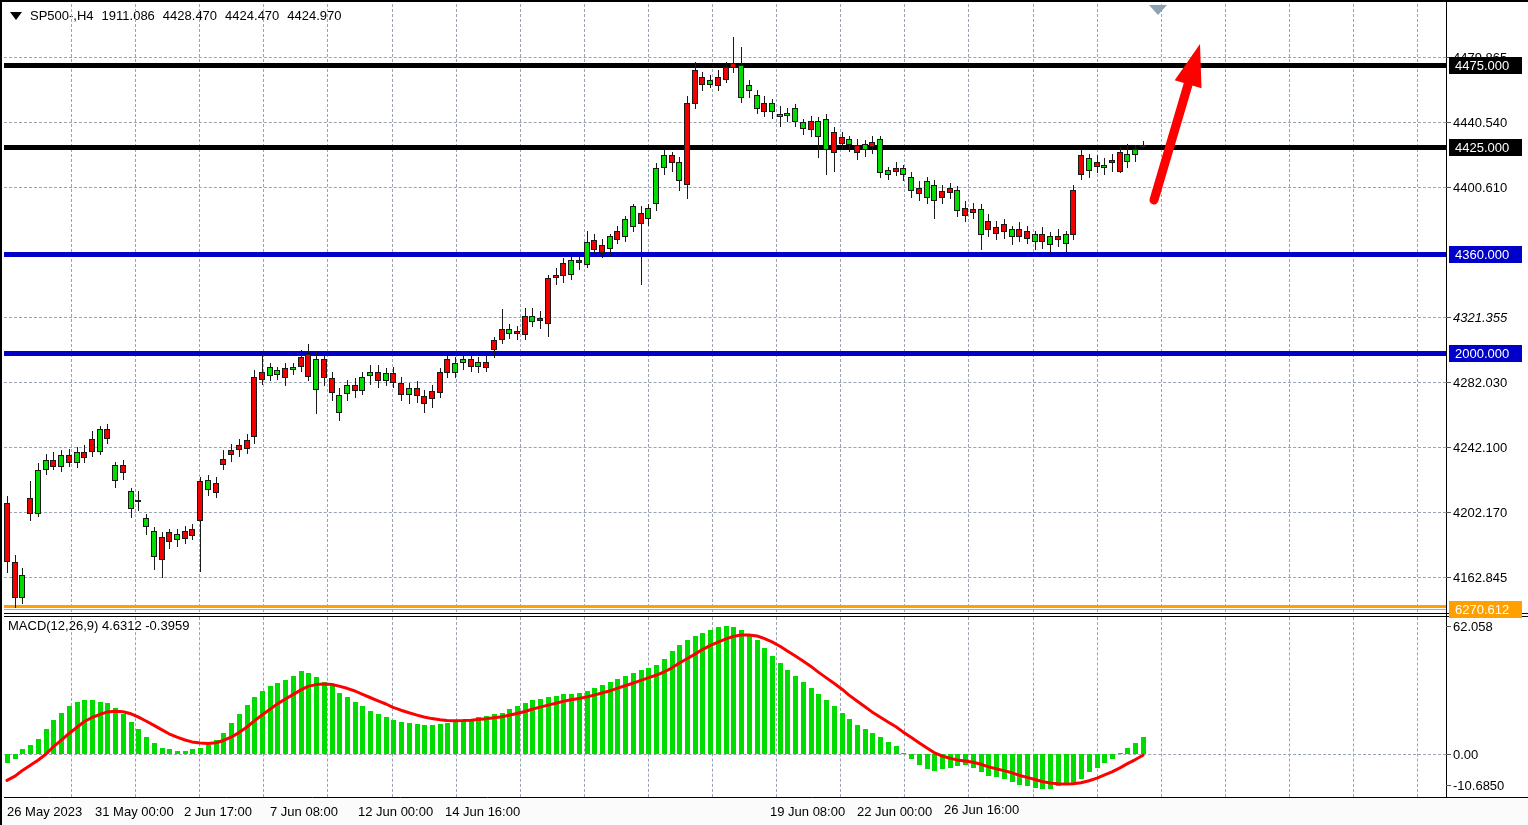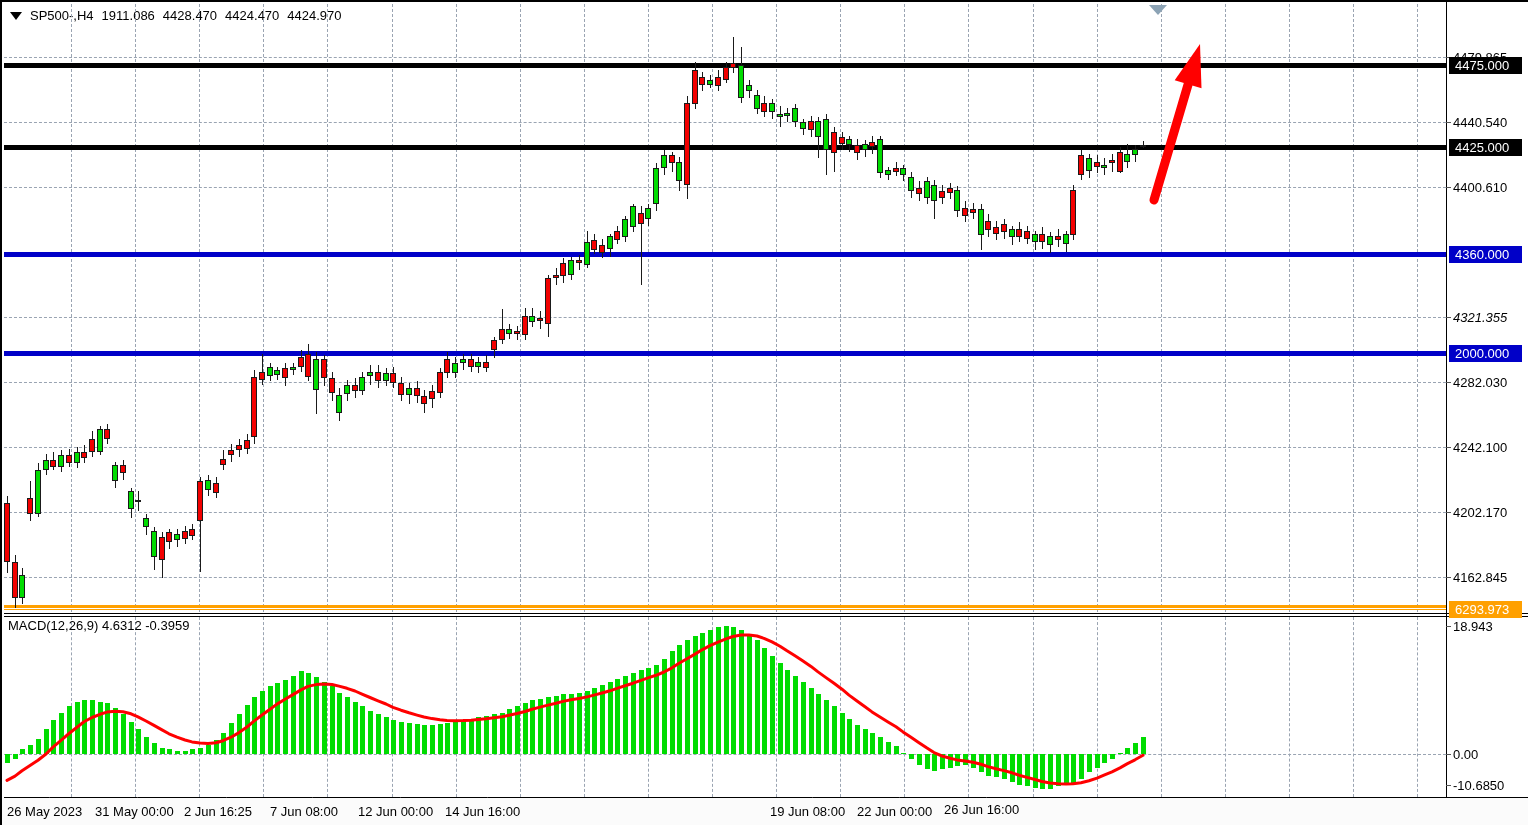--- a/index.html
+++ b/index.html
@@ -576,33 +576,33 @@
       <div class="ptick-dash" style="left: 1444px; top: 445px;"></div>
       <div class="ptick" style="left: 1451px; top: 438px;">4242.100</div>
       <div class="ptick-dash" style="left: 1444px; top: 510px;"></div>
       <div class="ptick" style="left: 1451px; top: 503px;">4202.170</div>
       <div class="ptick-dash" style="left: 1444px; top: 575px;"></div>
       <div class="ptick" style="left: 1451px; top: 568px;">4162.845</div>
       <div class="plabel" style="left: 1447px; top: 55px; background: rgb(0, 0, 0);">4475.000</div>
       <div class="plabel" style="left: 1447px; top: 137px; background: rgb(0, 0, 0);">4425.000</div>
       <div class="plabel" style="left: 1447px; top: 244px; background: rgb(0, 0, 200);">4360.000</div>
       <div class="plabel" style="left: 1447px; top: 343px; background: rgb(0, 0, 200);">2000.000</div>
-      <div class="plabel" style="left: 1447px; top: 599px; background: rgb(255, 160, 0);">6293.973</div>
+      <div class="plabel" style="left: 1447px; top: 599px; background: rgb(255, 160, 0);">6270.612</div>
       <div class="ptick-dash" style="left: 1444px; top: 624px;"></div>
-      <div class="ptick" style="left: 1451px; top: 617px;">18.943</div>
+      <div class="ptick" style="left: 1451px; top: 617px;">62.058</div>
       <div class="ptick-dash" style="left: 1444px; top: 752px;"></div>
       <div class="ptick" style="left: 1451px; top: 745px;">0.00</div>
       <div class="ptick-dash" style="left: 1444px; top: 783px;"></div>
       <div class="ptick" style="left: 1451px; top: 776px;">-10.6850</div>
     </div>
 
   <div id="timeaxis">
       <div class="tlabel" style="left: 5px; top: 6px;">26 May 2023</div>
       <div class="tlabel" style="left: 93px; top: 6px;">31 May 00:00</div>
-      <div class="tlabel" style="left: 182px; top: 6px;">2 Jun 16:25</div>
+      <div class="tlabel" style="left: 182px; top: 6px;">2 Jun 17:00</div>
       <div class="tlabel" style="left: 268px; top: 6px;">7 Jun 08:00</div>
       <div class="tlabel" style="left: 356px; top: 6px;">12 Jun 00:00</div>
       <div class="tlabel" style="left: 443px; top: 6px;">14 Jun 16:00</div>
       <div class="tlabel" style="left: 768px; top: 6px;">19 Jun 08:00</div>
       <div class="tlabel" style="left: 855px; top: 6px;">22 Jun 00:00</div>
       <div class="tlabel" style="left: 942px; top: 4px;">26 Jun 16:00</div>
     </div>
 
   <svg id="overlay" class="overlay" width="1528" height="825">
       <polyline points="5,778.4 13,774.1 20,768.7 28,763.5 36,758.2 44,752.0 51,745.2 59,738.3 67,731.5 75,725.2 82,719.8 90,715.5 98,712.3 105,710.1 113,709.3 121,709.8 129,711.8 136,714.9 144,719.0 152,723.4 160,727.9 167,731.8 175,735.2 183,738.0 190,739.9 198,741.1 206,741.4 214,740.8 221,738.7 229,735.2 237,730.6 245,725.0 252,719.1 260,713.0 268,707.3 275,702.1 283,697.3 291,692.6 299,687.9 306,684.4 314,682.6 322,682.0 330,682.5 337,684.1 345,686.3 353,689.0 360,692.1 368,695.5 376,698.8 384,702.0 391,705.3 399,708.2 407,710.8 415,713.1 422,715.0 430,716.6 438,717.7 445,718.4 453,718.7 461,718.6 469,718.2 476,717.6 484,716.8 492,715.8 500,714.8 507,713.3 515,711.5 523,709.5 530,707.2 538,705.1 546,703.1 554,701.2 561,699.4 569,697.8 577,696.4 585,694.9 592,693.1 600,691.0 608,688.8 615,686.4 623,683.8 631,681.2 639,678.4 646,675.9 654,673.3 662,670.0 670,665.8 677,661.2 685,656.7 693,652.1 700,647.8 708,643.7 716,640.1 724,636.9 731,634.5 739,633.1 747,632.9 755,634.0 762,636.4 770,639.9 778,644.2 785,648.8 793,653.8 801,659.0 809,664.4 816,669.9 824,675.6 832,681.3 840,687.2 847,693.1 855,699.0 863,704.7 870,709.9 878,714.9 886,719.9 894,724.8 901,729.9 909,735.2 917,740.7 925,746.1 932,750.6 940,754.0 948,756.3 955,757.9 963,758.9 971,760.3 979,762.3 986,764.6 994,766.7 1002,768.6 1010,770.8 1017,773.2 1025,775.4 1033,777.5 1040,779.5 1048,781.0 1056,781.7 1064,781.9 1071,781.8 1079,780.7 1087,778.7 1095,776.1 1102,773.1 1110,769.8 1118,765.9 1125,761.9 1133,757.8 1141,753.3" fill="none" stroke="#FF0000" stroke-width="3" stroke-linejoin="round" stroke-linecap="round"></polyline>

